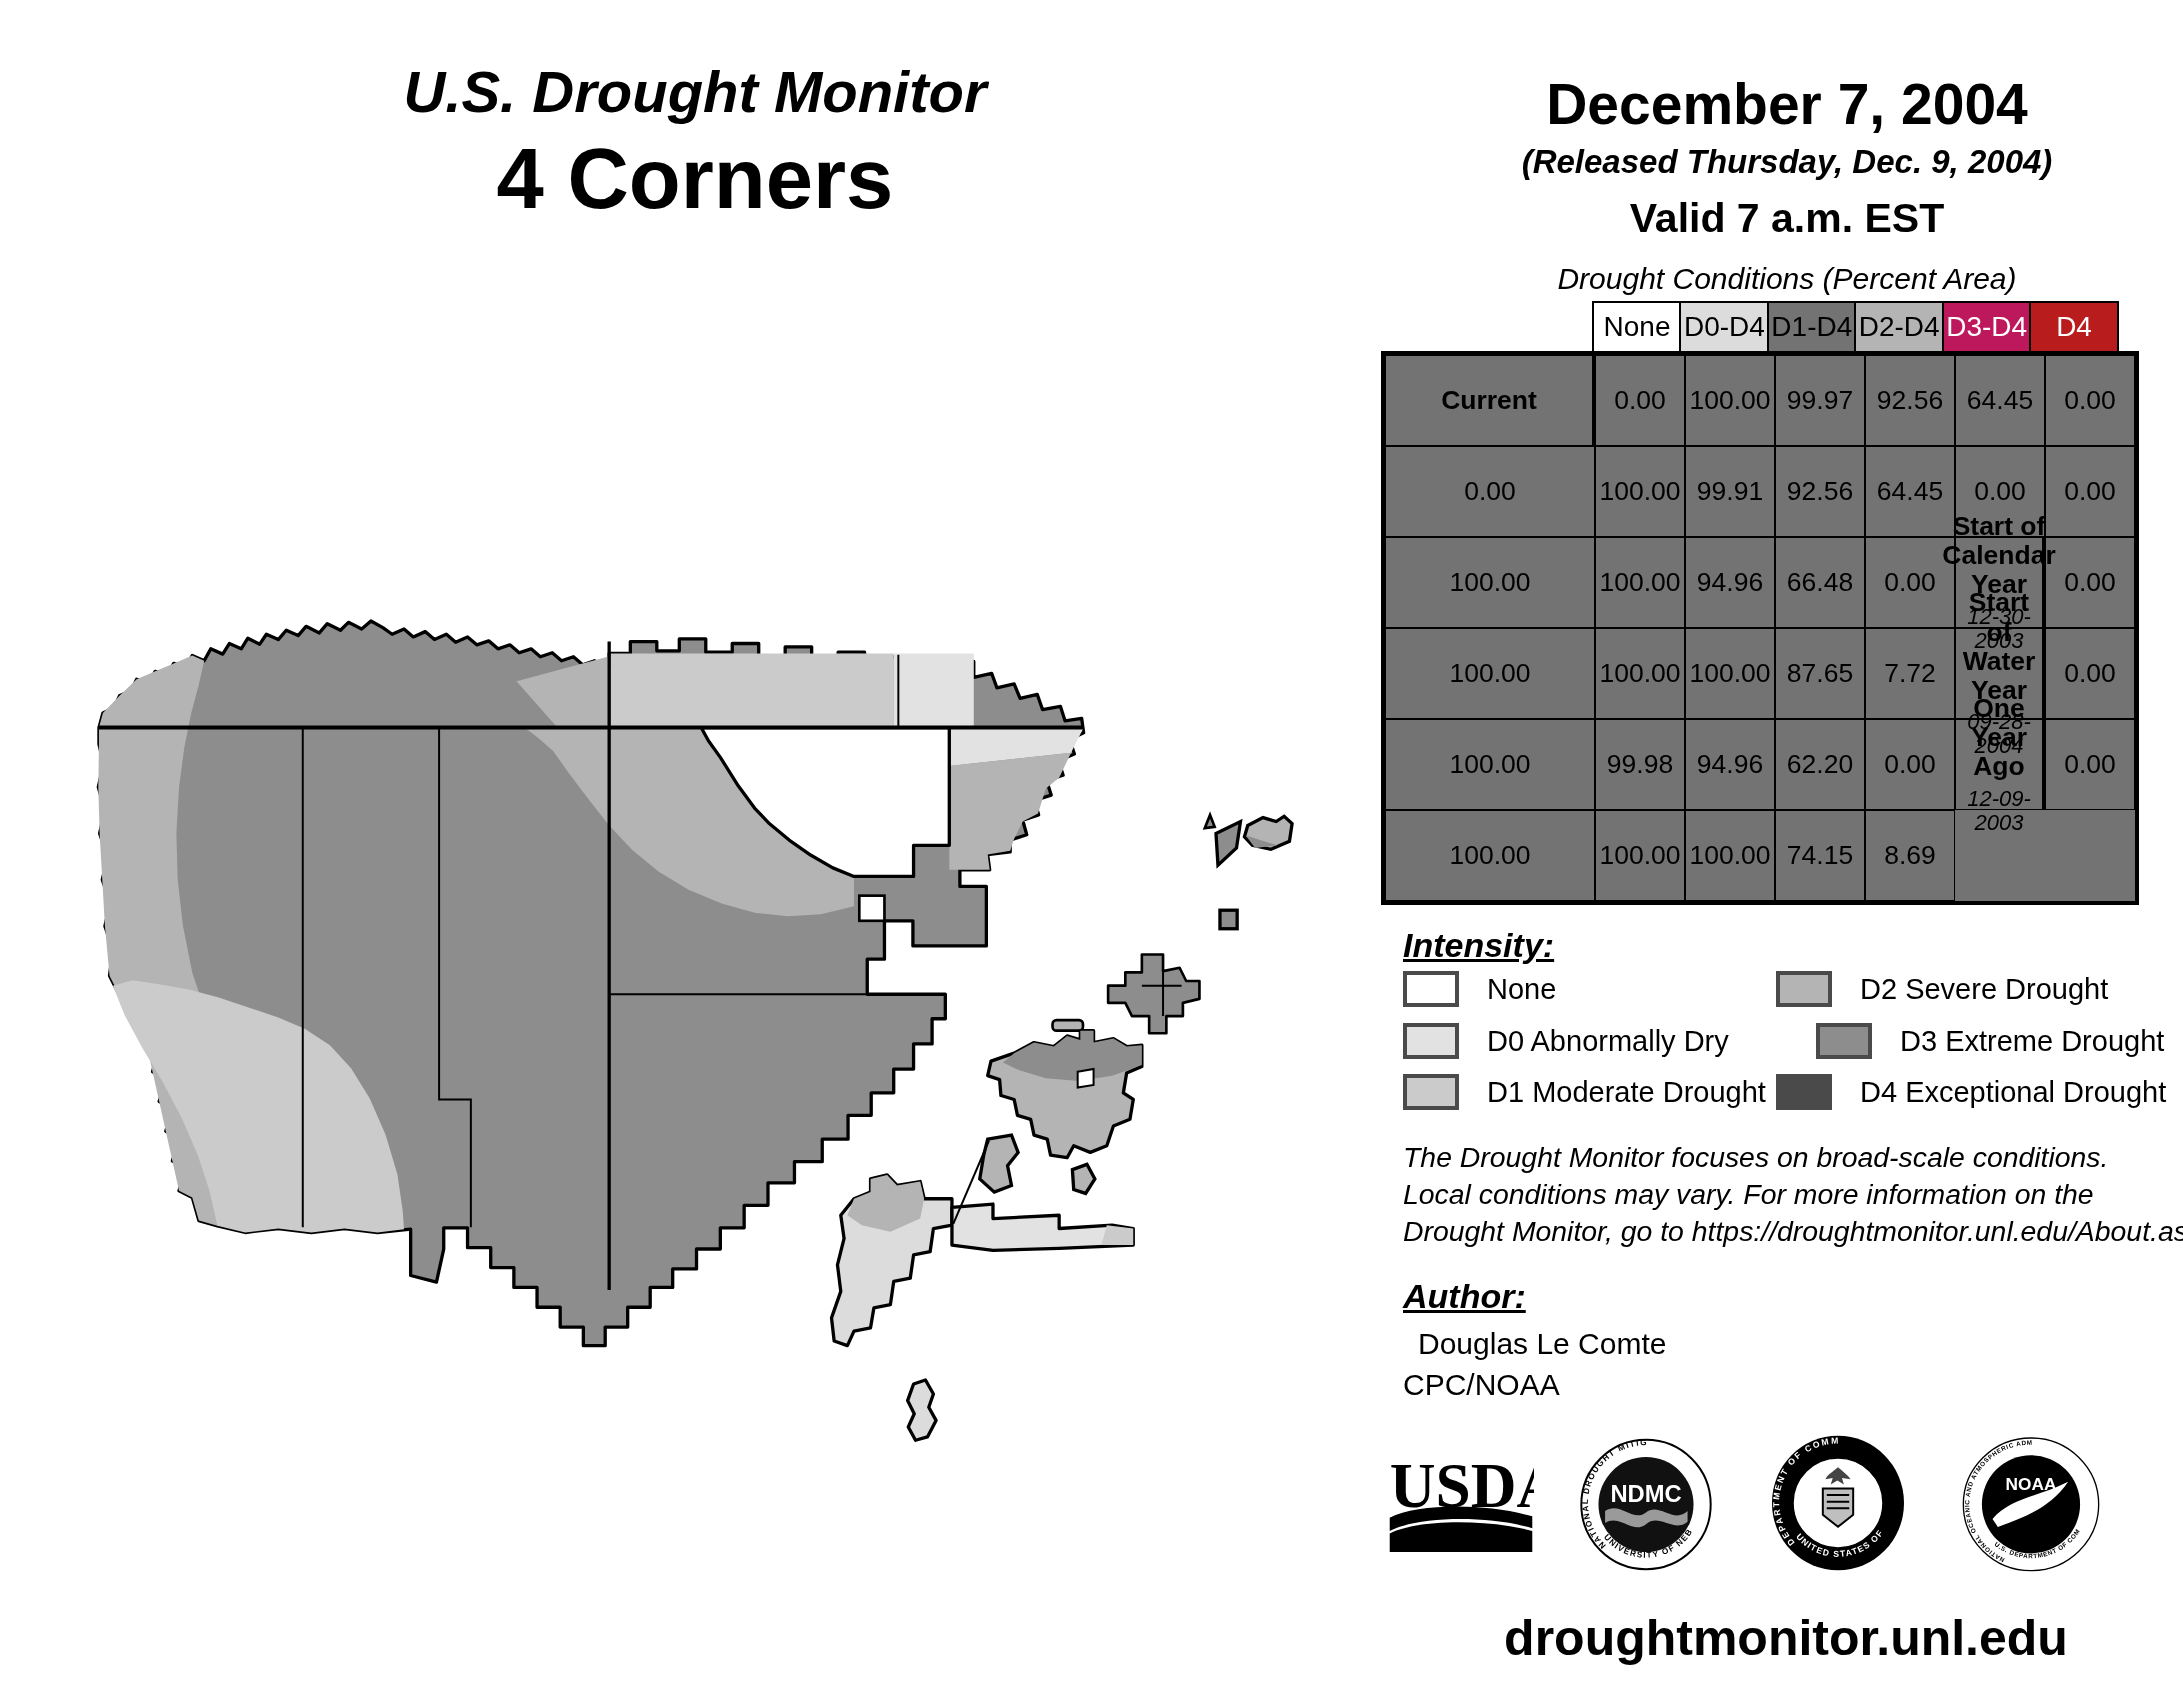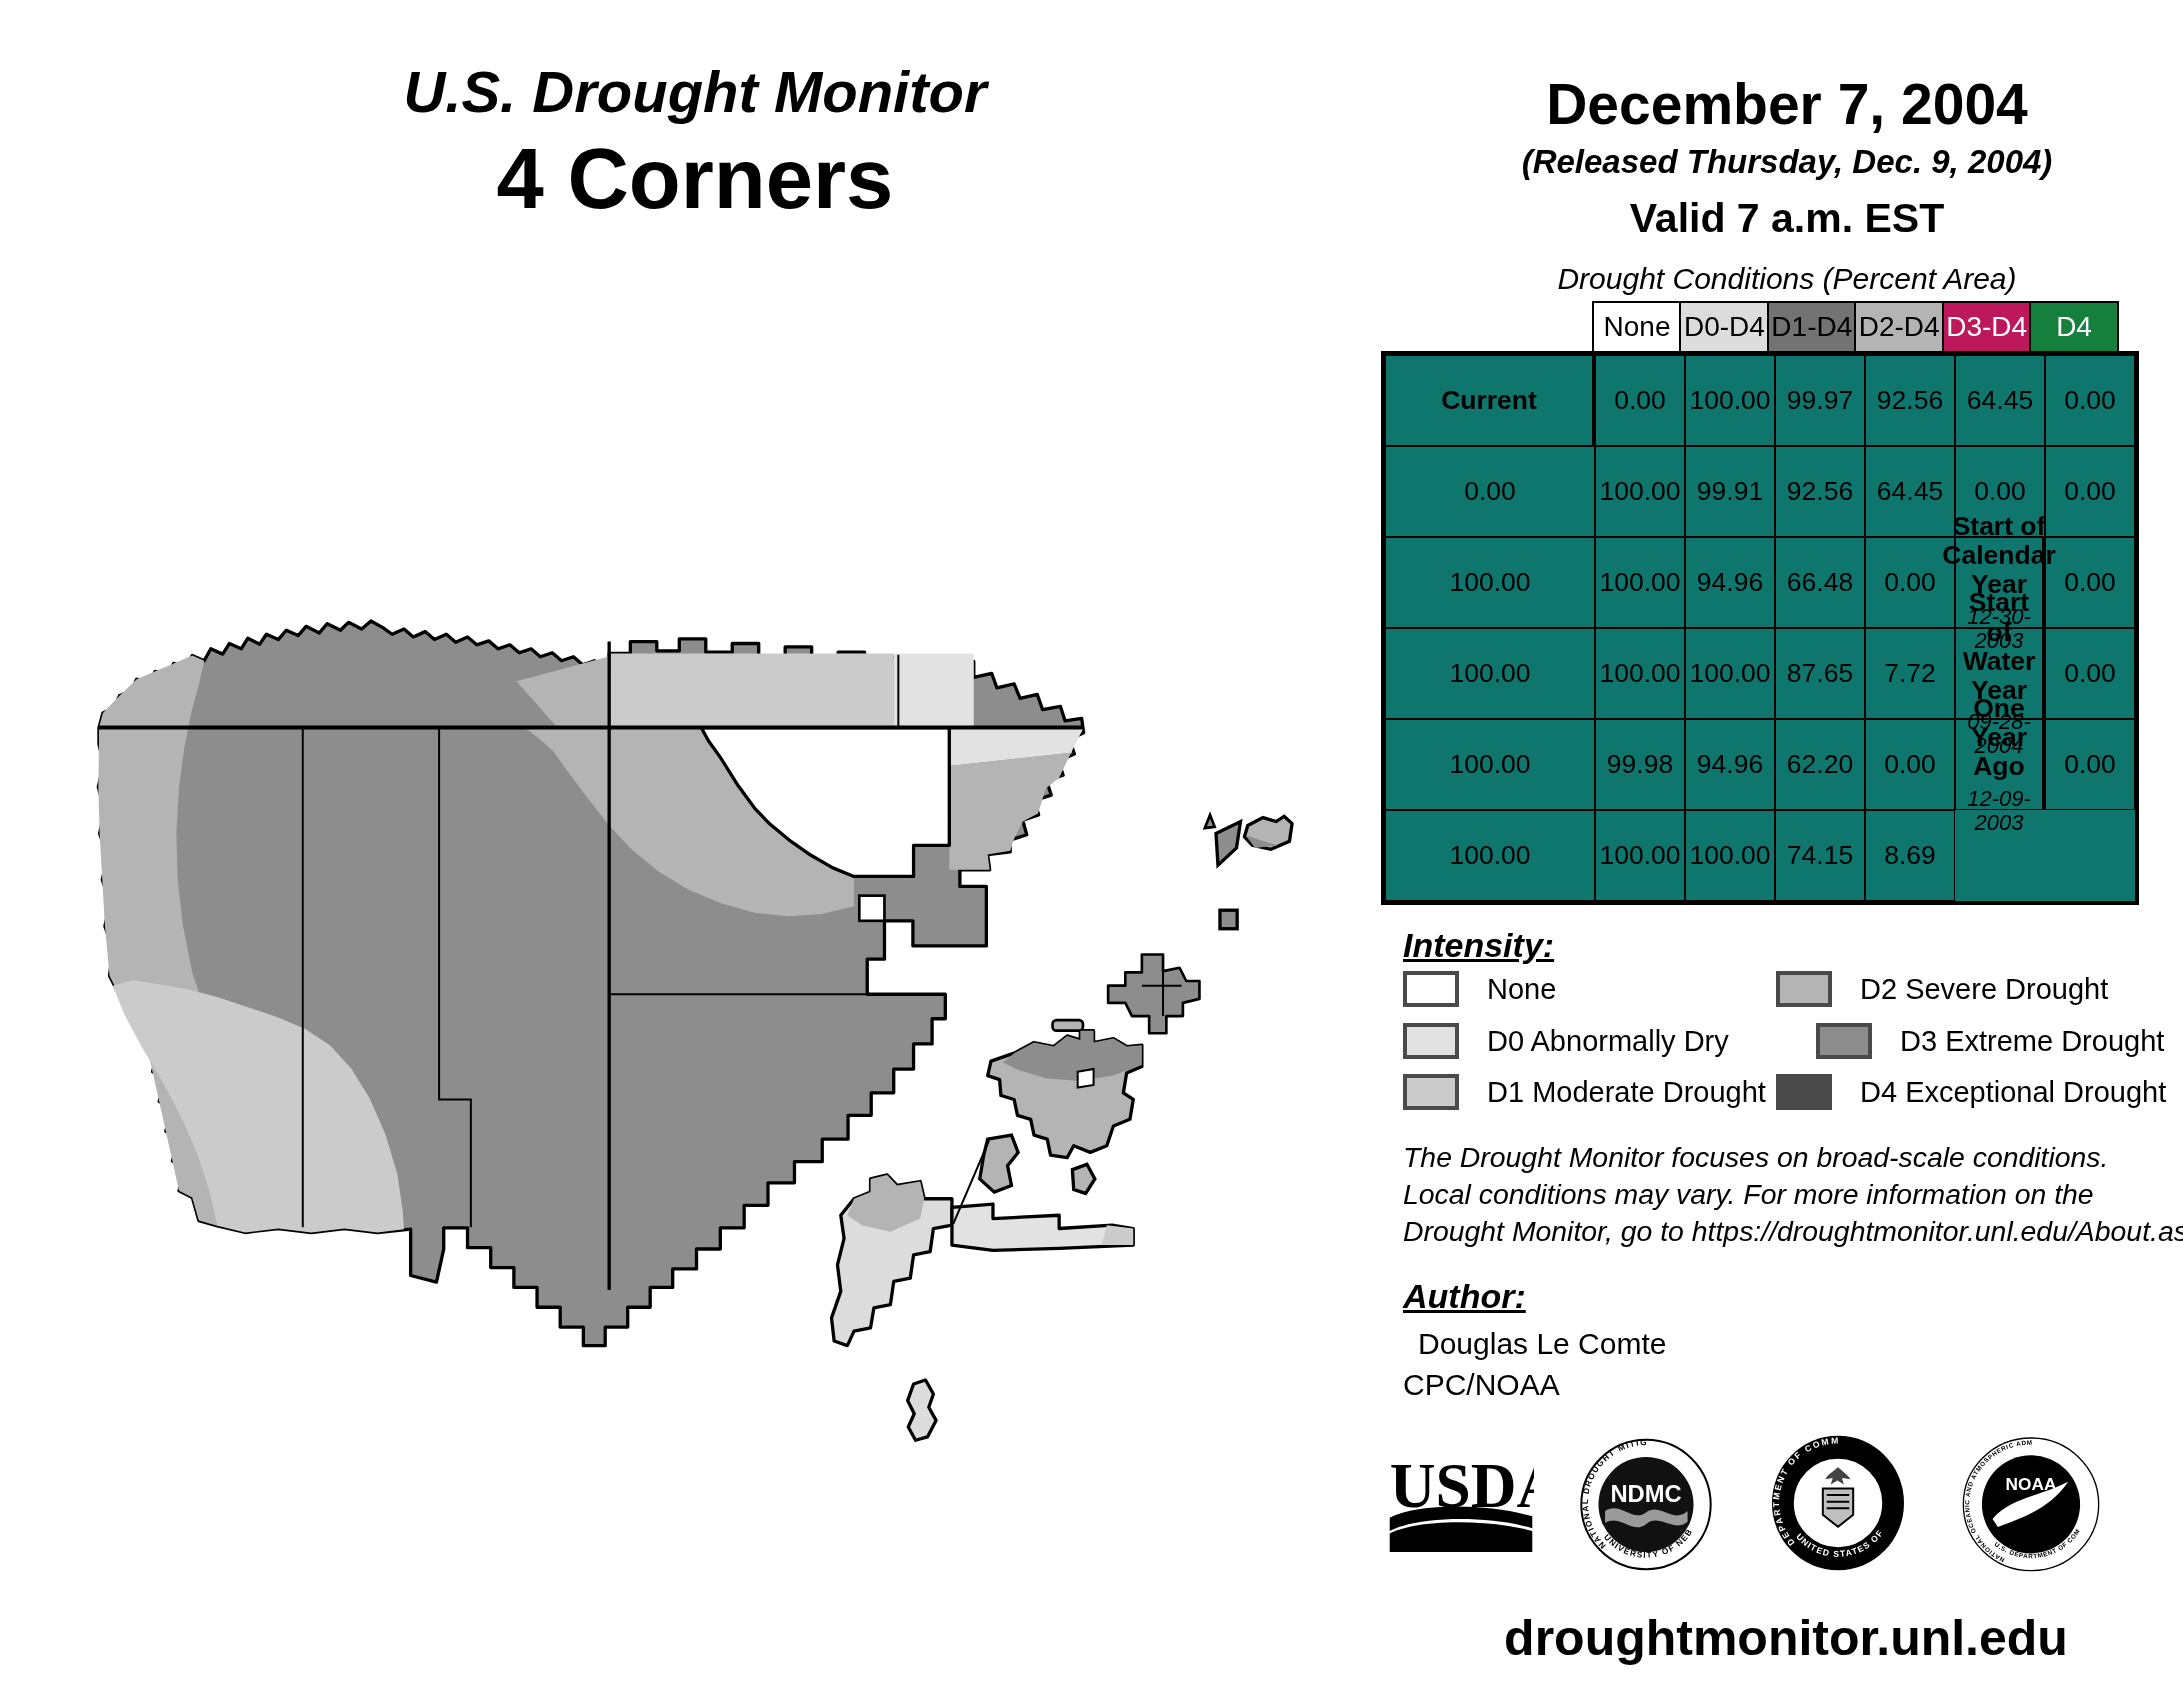--- a/index.html
+++ b/index.html
@@ -22,25 +22,25 @@
   
   .tbl-title{left:1456px;top:262px;width:662px;text-align:center;
           font-size:30px;font-style:italic;}
   .tbl-head{left:1592px;top:301px;display:flex;}
   .hcell{width:90px;height:52px;box-sizing:border-box;border:2.6px solid #000;
          margin-left:-2.6px;display:flex;align-items:center;justify-content:center;
          font-size:28px;}
   .hcell:first-child{margin-left:0;}
   .hc0{background:#ffffff;} .hc1{background:#dcdcdc;} .hc2{background:#737373;text-align:center;}
   .hc3{background:#b4b4b4;} .hc4{background:#be185d;color:#fff;}
-  .hc5{background:#15803d;color:#fff;}
+  .hc5{background:#b91c1c;color:#fff;}
   .tbl-body{left:1381px;top:351px;display:grid;
             grid-template-columns:210px repeat(6,90px);
             grid-template-rows:repeat(6,91px);
-            border:4px solid #000;background:#0f766e;}
+            border:4px solid #000;background:#737373;}
   .cell{border:1.3px solid #000;display:flex;flex-direction:column;
         align-items:center;justify-content:center;font-size:26.5px;box-sizing:border-box;}
   .rlab{font-weight:bold;border-right:3.3px solid #000;text-align:center;line-height:1.1;
         padding:0 4px;}
   .rdate{font-style:italic;font-weight:normal;font-size:22px;margin-top:5.3px;}
   
   .sec-title{font-size:34px;font-weight:bold;font-style:italic;
              text-decoration:underline;}
   .leg-row{display:flex;align-items:center;}
   .sw{width:56px;height:36px;box-sizing:border-box;border:4.6px solid #4a4a4a;

